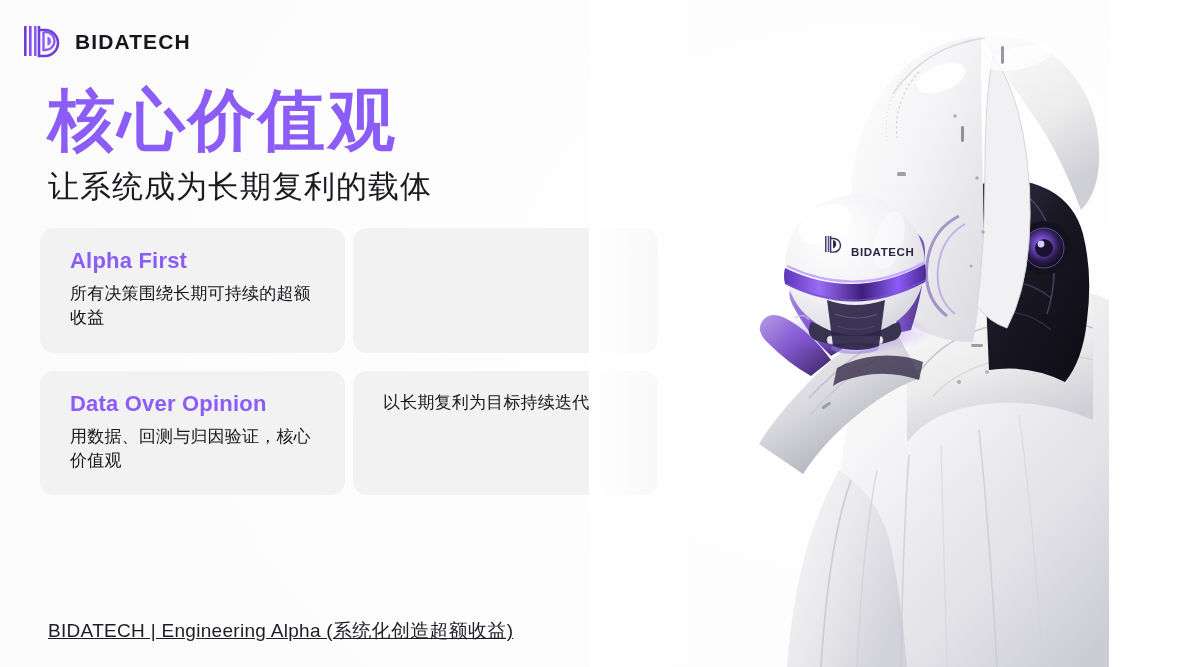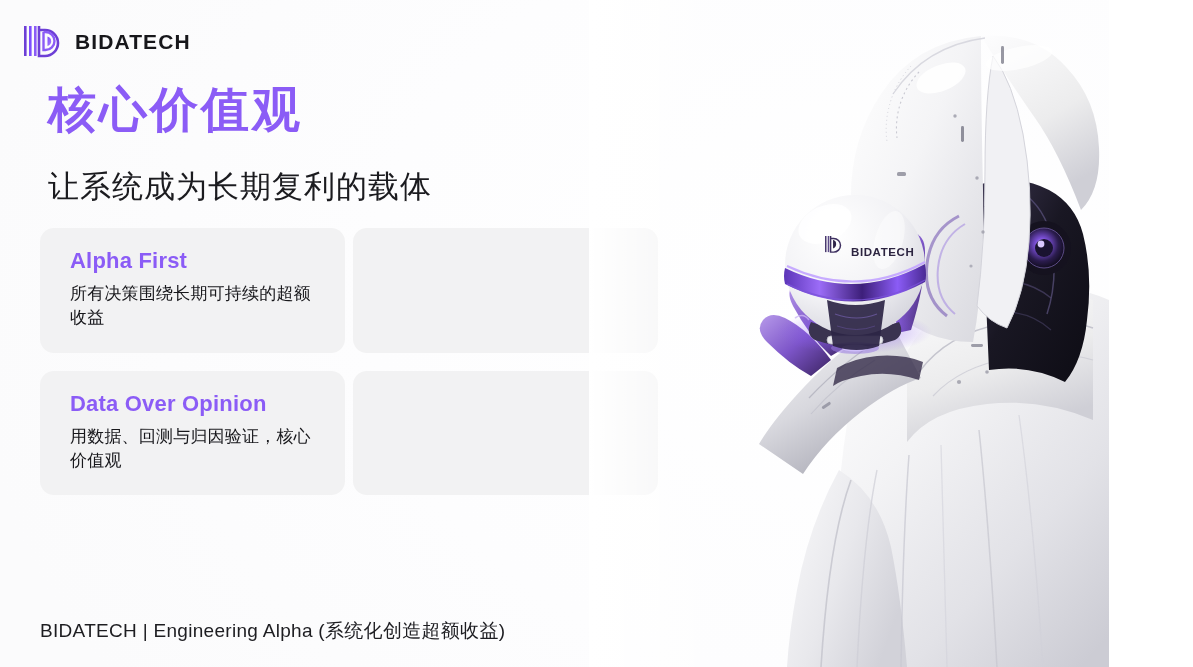--- a/index.html
+++ b/index.html
@@ -36,21 +36,21 @@
     font-size:21px; font-weight:bold;
     letter-spacing:1.1px;
     color:#17171b;
     line-height:1;
     font-family:"Liberation Sans","DejaVu Sans",sans-serif;
   }
 
   
   .title {
     position:absolute; left:48px; top:84px;
-    font-size:48px; font-weight:bold;
+    font-size:67px; font-weight:bold;
     color:#8b5cf6;
     letter-spacing:3px;
     line-height:1.08;
     white-space:nowrap;
   }
   .subtitle {
     position:absolute; left:48px; top:168px;
     font-size:31px; font-weight:normal;
     color:#1b1b1f;
     letter-spacing:1px;
@@ -87,24 +87,25 @@
   .card-desc {
     font-size:17px; font-weight:normal;
     color:#17171b;
     line-height:1.42;
     letter-spacing:0.2px;
     max-width:262px;
   }
 
   
   .footer {
-    position:absolute; left:40px; top:618px;
+    position:absolute; left:48px; top:618px;
     font-size:19px; color:#1d1d21;
     letter-spacing:0.3px;
     white-space:nowrap;
+    text-decoration:underline;
   }
 
   
   .artwork {
     position:absolute; right:0; top:0;
     width:520px; height:667px;
     pointer-events:none;
   }
   .artwork svg { display:block; width:100%; height:100%; }
 </style>
@@ -146,20 +147,21 @@
     <div class="card card-2">
     </div>
 
 
     <div class="card card-4">
       <div class="card-title">Data Over Opinion</div>
       <div class="card-desc">用数据、回测与归因验证，核心价值观</div>
     </div>
 
     <div class="card card-5">
+      <div class="card-desc">以长期复利为目标持续迭代</div>
     </div>
 
   </div>
 
   <div class="footer">BIDATECH | Engineering Alpha (系统化创造超额收益)</div>
 
   <div class="artwork">
     <svg viewBox="0 0 520 667" xmlns="http://www.w3.org/2000/svg" preserveAspectRatio="xMaxYMin meet">
       <defs>
         <linearGradient id="shell" x1="0" y1="0" x2="1" y2="1">

